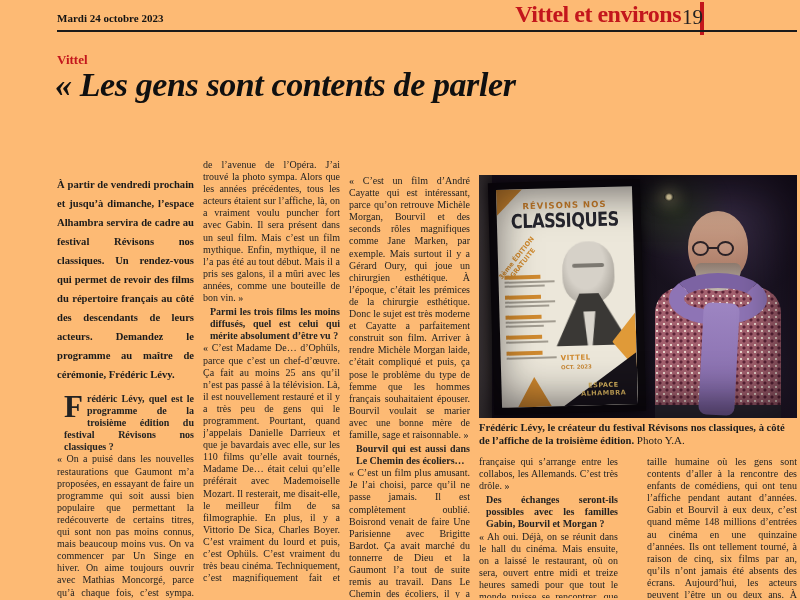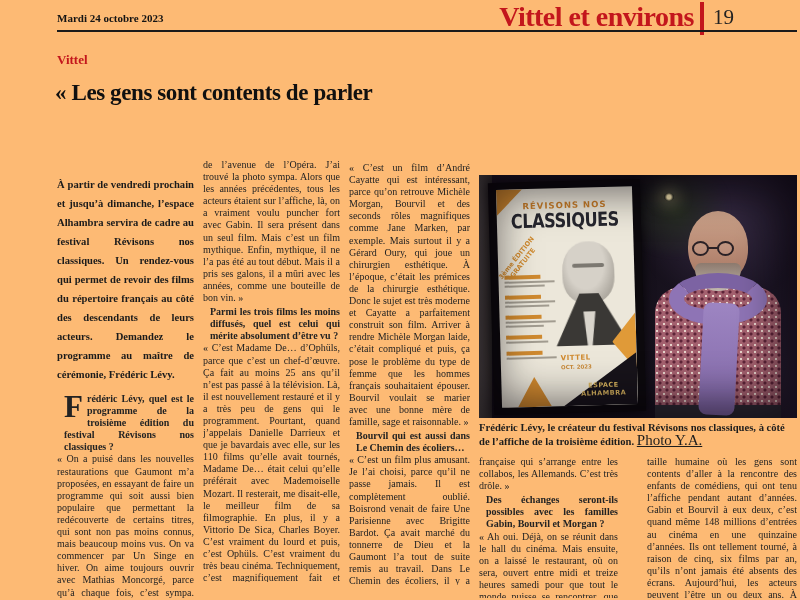--- a/index.html
+++ b/index.html
@@ -3,32 +3,32 @@
 <meta charset="utf-8">
 <style>
   * { margin:0; padding:0; box-sizing:border-box; }
   html,body { background:#ffffff; }
   .page {
     position:relative; width:800px; height:600px; overflow:hidden;
     background:#fdba74; font-family:"Liberation Serif","DejaVu Serif",serif; color:#1c1c1c;
   }
   
   .date { position:absolute; left:57px; top:12px; font-size:11px; font-weight:bold; color:#141414; }
-  .section { position:absolute; right:106px; top:1px; font-size:28px; font-weight:bold; color:#c3161c; letter-spacing:-0.5px; }
+  .section { position:absolute; right:119px; top:1px; font-size:24px; font-weight:bold; color:#c3161c; letter-spacing:-0.5px; }
   .redbar { position:absolute; left:700px; top:2px; width:4px; height:33px; background:#c3161c; }
-  .pnum { position:absolute; left:713px; top:5px; font-size:21px; color:#222; }
+  .pnum { position:absolute; left:682px; top:5px; font-size:21px; color:#222; }
   .rule { position:absolute; left:57px; top:30px; width:740px; height:2.4px; background:#1a1a1a; }
   
   .kicker { position:absolute; left:57px; top:52px; font-size:13px; font-weight:bold; color:#c3161c; }
-  .headline { position:absolute; left:55px; top:72px; width:740px; font-size:23px; line-height:42px; font-weight:bold; color:#101010; letter-spacing:-0.4px; }
+  .headline { position:absolute; left:55px; top:64px; width:740px; font-size:34px; line-height:42px; font-weight:bold; color:#101010; letter-spacing:-0.4px;font-style:italic; }
   
   .col { position:absolute; overflow:hidden; }
   .c1 { left:57px;  top:175px; width:137px; height:423px; }
   .c2 { left:203px; top:159px; width:137px; height:423px; }
-  .c3 { left:349px; top:162px; width:121px; height:423px; }
+  .c3 { left:349px; top:175px; width:121px; height:423px; }
   .c4 { left:479px; top:456px; width:139px; height:142px; }
   .c5 { left:647px; top:456px; width:150px; height:142px; }
   .col p { font-size:10px; line-height:12.1px; text-align:justify; hyphens:auto; color:#232323; }
   .col p.intro { font-size:10.6px; line-height:19px; font-weight:bold; color:#1b1b1b; margin-bottom:9px; }
   .col p.q { font-weight:bold; padding-left:7px; margin-top:2px; }
   .dropcap { float:left; font-size:31px; line-height:25px; font-weight:bold; padding:1px 4px 0 0; }
   
   .photo { position:absolute; left:479px; top:175px; width:318px; height:243px; overflow:hidden;
            background:linear-gradient(115deg,#241b2b 0%,#15101a 45%,#1d1626 80%,#2a2133 100%); }
   .blob1 { position:absolute; right:-20px; top:-30px; width:190px; height:150px; border-radius:50%;
@@ -74,21 +74,21 @@
   .g1 { left:213px; } .g2 { left:238px; }
   .gbridge { position:absolute; left:229px; top:72px; width:10px; height:2px; background:#2a2126; }
   .beard { position:absolute; left:216px; top:88px; width:46px; height:28px; border-radius:6px 6px 22px 22px;
            background:linear-gradient(#8d7a6e,#c2b8ae); }
   .scarf-loop { position:absolute; left:190px; top:98px; width:98px; height:52px; border-radius:50%;
                 border:15px solid #8e74b5; border-top-color:#7c63a3; }
   .scarf-tail { position:absolute; left:222px; top:128px; width:36px; height:112px; background:linear-gradient(#9d85c2,#8268a8); border-radius:8px; transform:rotate(3deg); }
   .vignette { position:absolute; inset:0; box-shadow:inset 0 0 40px 18px rgba(5,2,8,.55); }
   
   .caption { position:absolute; left:479px; top:421px; width:318px; font-size:10.6px; line-height:13px; font-weight:bold; color:#1d1d1d; }
-  .caption .credit { font-weight:normal; font-size:15px;text-decoration:underline; }
+  .caption .credit { font-weight:normal; font-size:11px; }
 </style>
 </head>
 <body>
 
 <div class="page">
 
   <div class="date">Mardi 24 octobre 2023</div>
   <div class="section">Vittel et environs</div>
   <div class="redbar"></div>
   <div class="pnum">19</div>

